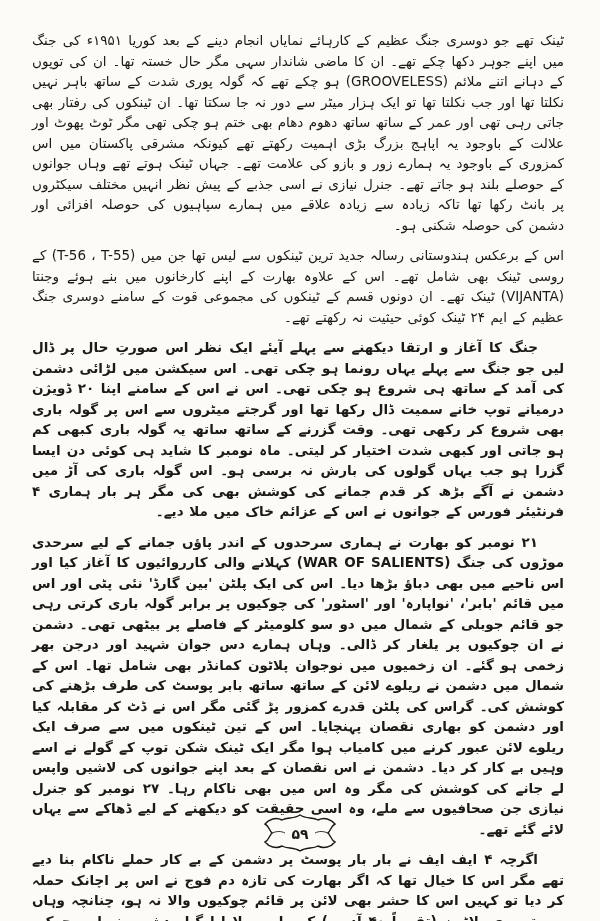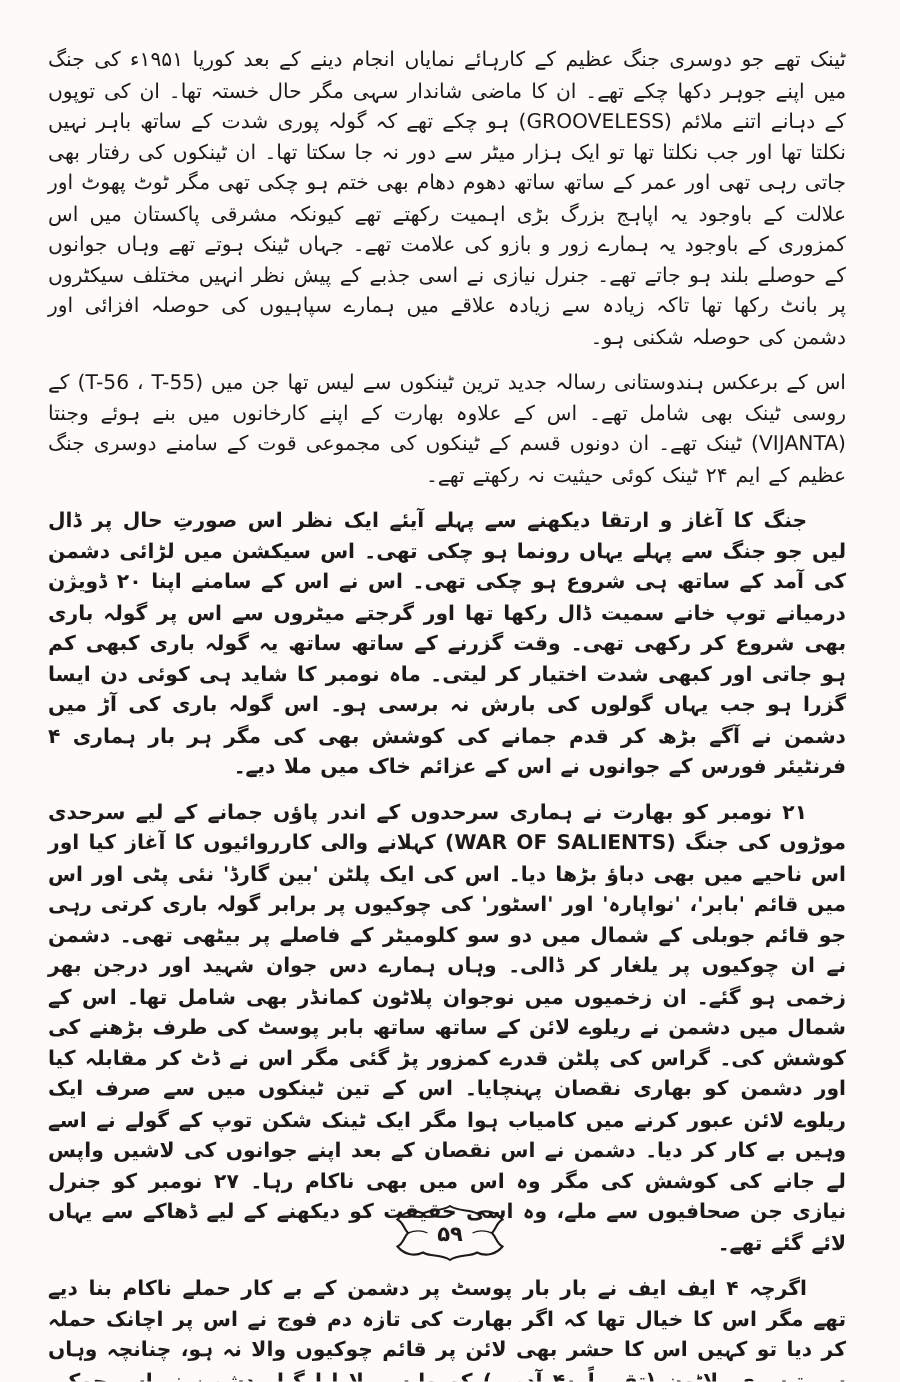--- a/index.html
+++ b/index.html
@@ -30,21 +30,21 @@
     text-align: justify;
     text-justify: inter-word;
     word-spacing: 1px;
   }
   .text-block p.indent {
     text-indent: 26px;
     font-weight: bold;
   }
   .page-number-wrap {
     position: absolute;
-    bottom: 19px;
+    bottom: 8px;
     left: 50%;
     transform: translateX(-50%);
   }
   .page-number-wrap svg { display: block; }
   .page-number-wrap text {
     font-family: "DejaVu Sans", sans-serif;
     font-weight: bold;
   }
 </style>
 </head>

